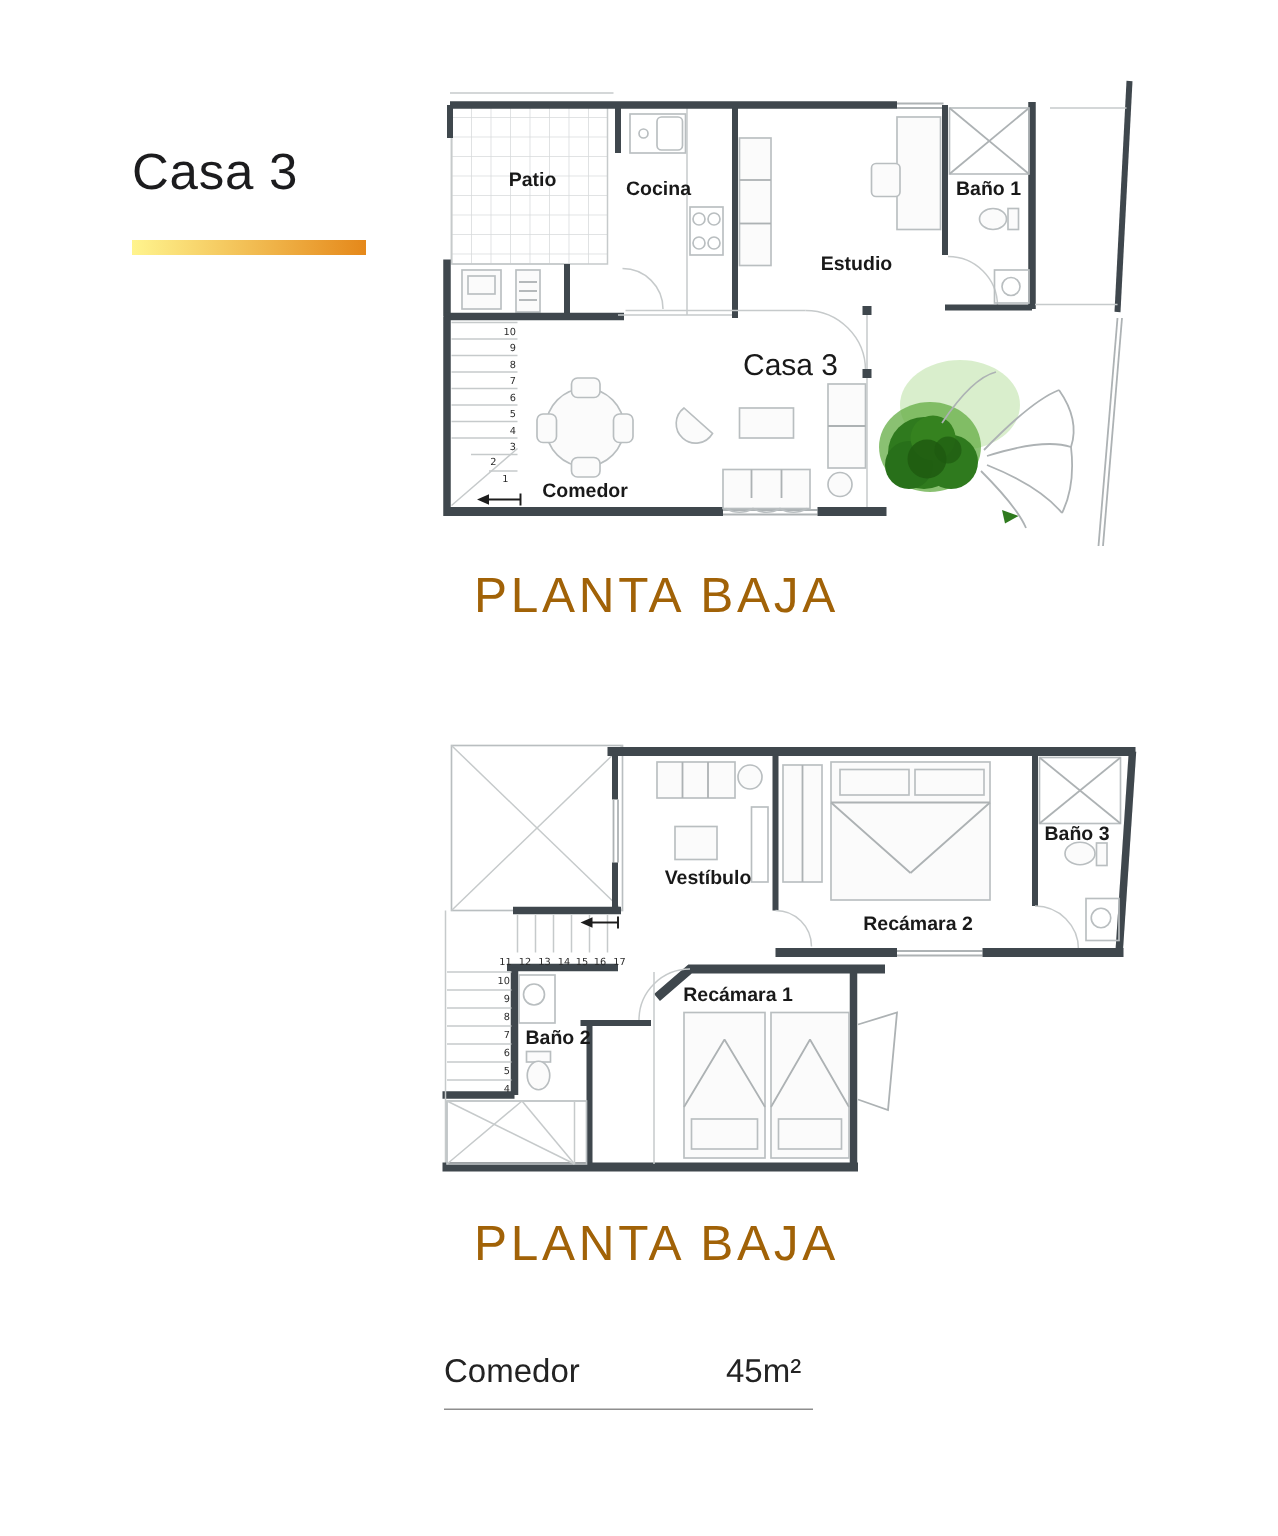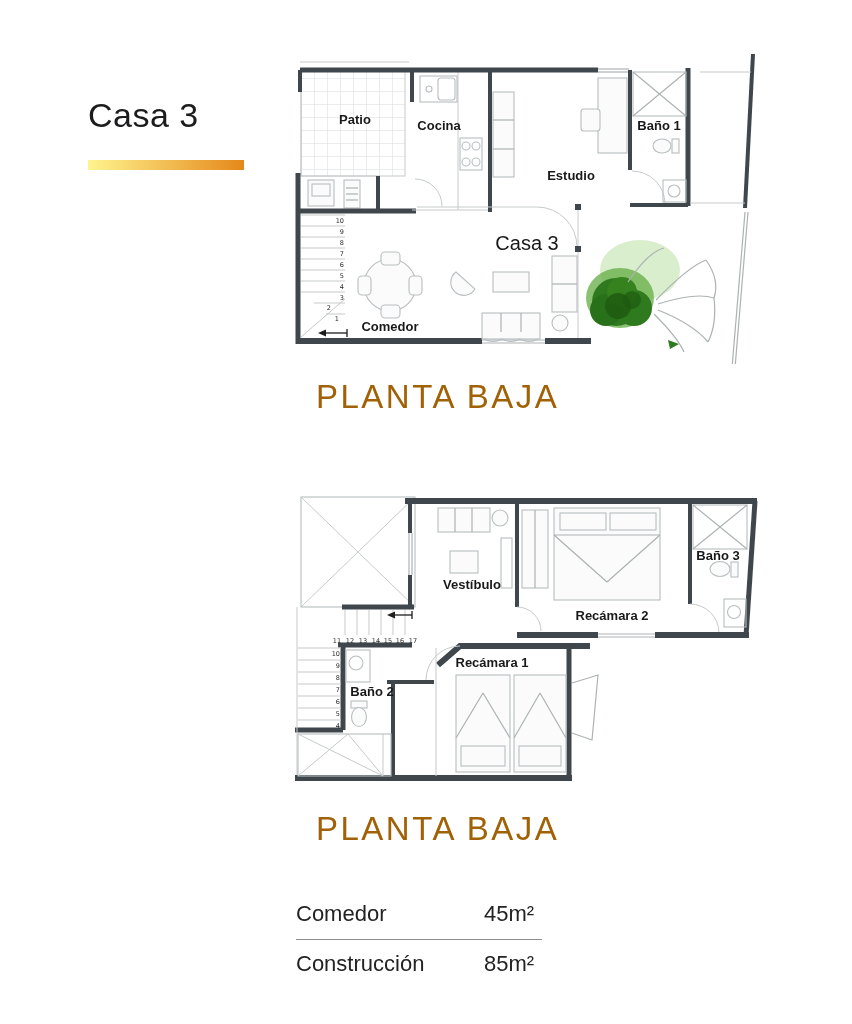--- a/index.html
+++ b/index.html
@@ -354,17 +354,13 @@
   </g>
 </svg>
 
 <h2 class="plan-caption" id="caption-alta">PLANTA BAJA</h2>
 
 <div class="summary">
   <div class="row first">
     <span>Comedor</span>
     <span>45m²</span>
   </div>
-  <div class="row second">
-    <span>Construcción</span>
-    <span>85m²</span>
-  </div>
 </div>
 
 </body></html>

